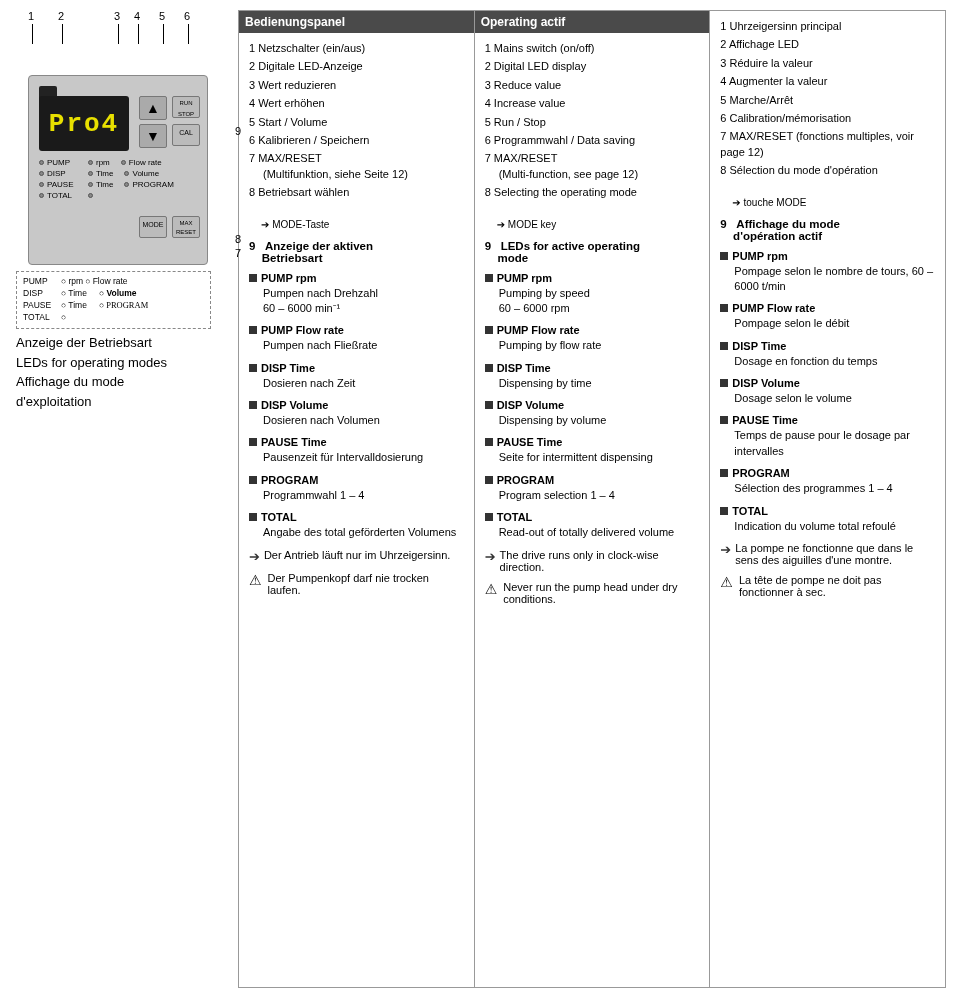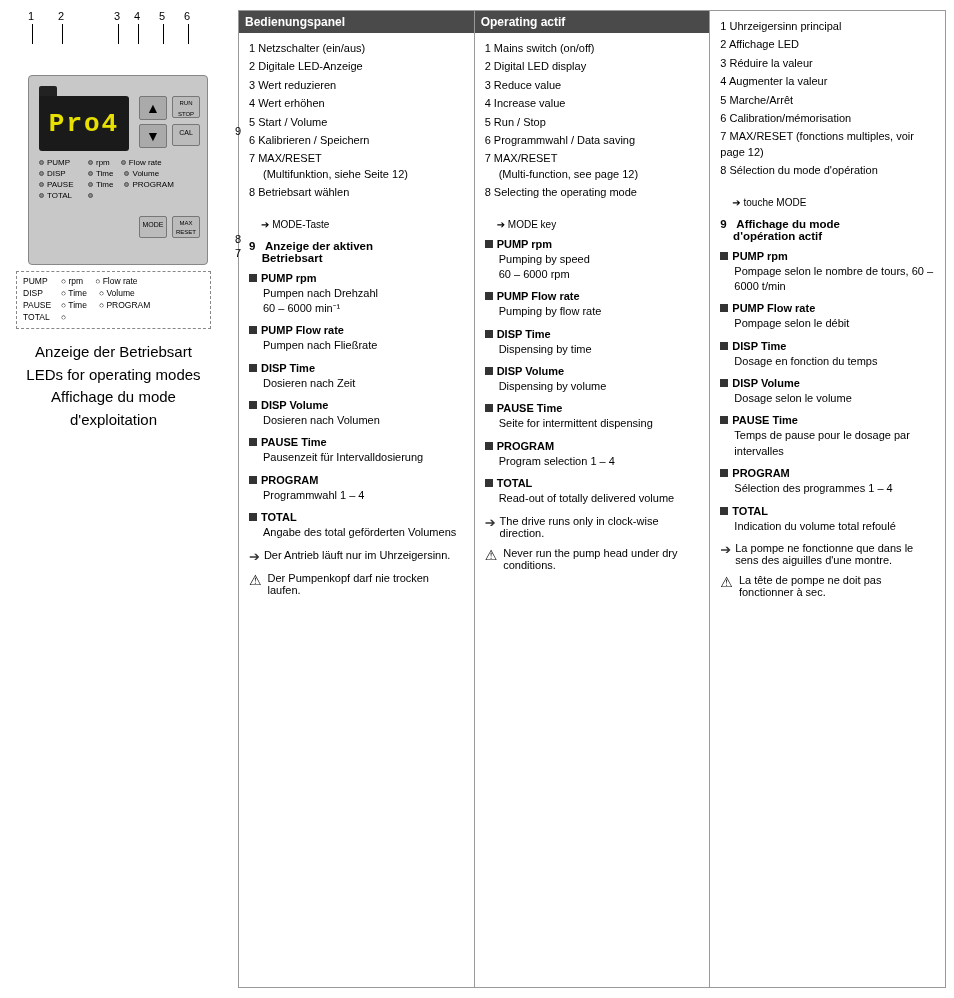--- a/index.html
+++ b/index.html
@@ -284,23 +284,22 @@
       margin-bottom: 2px;
       font-size: 8.5px;
     }
 
     .ind-label {
       width: 32px;
       font-size: 8.5px;
     }
 
     .caption-area {
-      text-align: center;
-      font-size: 15px;
-      margin-top: 12px;
+      font-size: 13px;
+      margin-top: 4px;
       line-height: 1.5;
     }
 
     
     .footer {
       display: flex;
       justify-content: space-between;
       padding: 4px 10px;
       border-top: 1px solid #ccc;
       font-size: 10px;
@@ -410,31 +409,31 @@
 
         <div style="position:absolute; right:-18px; top:50px; font-size:11px;">9</div>
         <div style="position:absolute; right:-18px; top:158px; font-size:11px;">8</div>
         <div style="position:absolute; right:-18px; top:172px; font-size:11px;">7</div>
       </div>
 
       <div style="width:195px;margin:6px auto 0 8px; border:1px dashed #888; padding:4px 6px;">
         <div class="ind-row">
           <span class="ind-label">PUMP</span>
           <span style="margin-left:4px;text-align:right;">○ rpm</span>
-          <span style="margin-left:10px;text-align:right;">○ Flow rate</span>
+          <span style="text-align:right;">○ Flow rate</span>
         </div>
         <div class="ind-row">
           <span class="ind-label">DISP</span>
           <span style="margin-left:4px;">○ Time</span>
-          <span style="margin-left:10px;">○ Volume</span>
+          <span style="margin-left:10px;font-weight:bold;">○ Volume</span>
         </div>
         <div class="ind-row">
           <span class="ind-label">PAUSE</span>
           <span style="margin-left:4px;">○ Time</span>
-          <span style="margin-left:10px;">○ PROGRAM</span>
+          <span style="margin-left:10px;font-family:Liberation Serif, serif;">○ PROGRAM</span>
         </div>
         <div class="ind-row">
           <span class="ind-label">TOTAL</span>
           <span style="margin-left:4px;">○</span>
         </div>
       </div>
 
       <div class="caption-area" style="margin-left:8px; width:195px;">
         <div>Anzeige der Betriebsart</div>
         <div>LEDs for operating modes</div>
@@ -526,20 +525,23 @@
           <li><span class="num">2</span> <span>Digital LED display</span></li>
           <li><span class="num">3</span> <span>Reduce value</span></li>
           <li><span class="num">4</span> <span>Increase value</span></li>
           <li><span class="num">5</span> <span>Run / Stop</span></li>
           <li><span class="num">6</span> <span>Programmwahl / Data saving</span></li>
           <li><span class="num">7</span> <span>MAX/RESET</span><br><span class="indent">(Multi-function, see page 12)</span></li>
           <li><span class="num">8</span> <span>Selecting the operating mode</span></li>
         </ul>
         <div class="mode-arrow">➔ MODE key</div>
 
+        <div style="margin-top:10px; margin-bottom:6px;">
+          <span class="item-9-bold"><strong>9&nbsp;&nbsp;&nbsp;LEDs for active operating<br>&nbsp;&nbsp;&nbsp;&nbsp;mode</strong></span>
+        </div>
 
         <div class="section-bold">
           <div class="square-bullet"></div>
           <strong>PUMP rpm</strong>
         </div>
         <div class="section-text">Pumping by speed<br>60 – 6000 rpm</div>
 
         <div class="section-bold">
           <div class="square-bullet"></div>
           <strong>PUMP Flow rate</strong>

